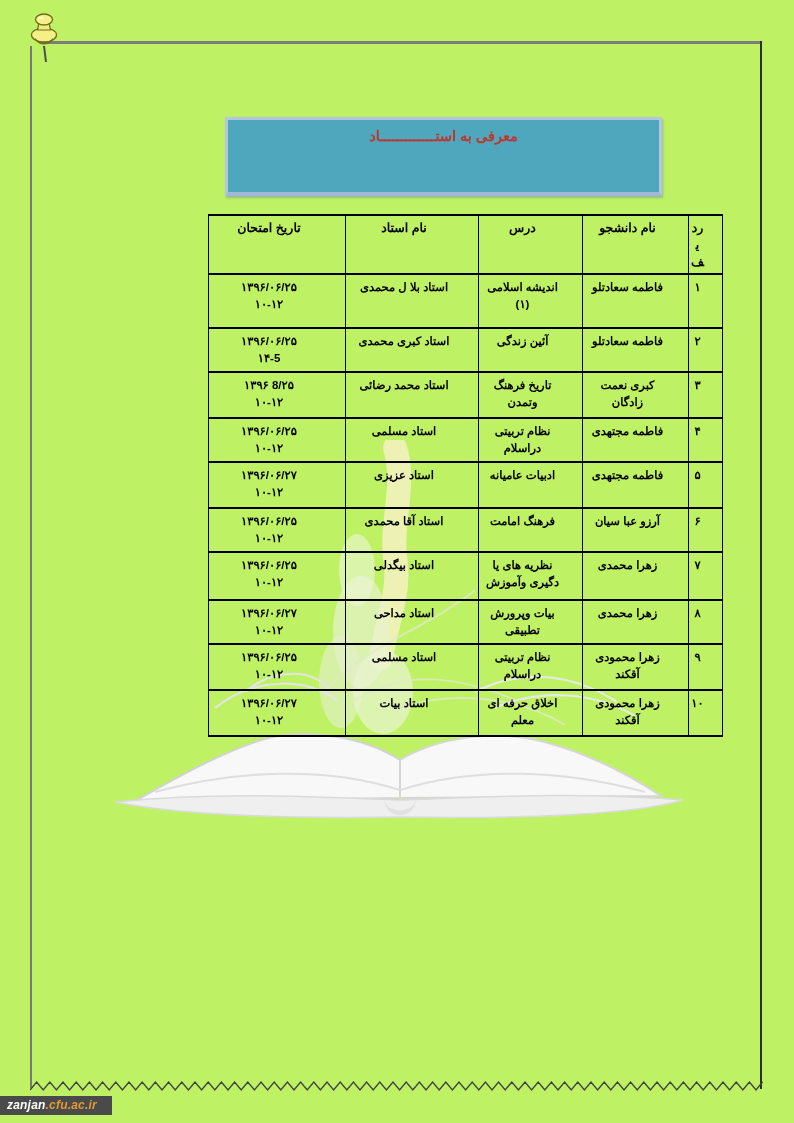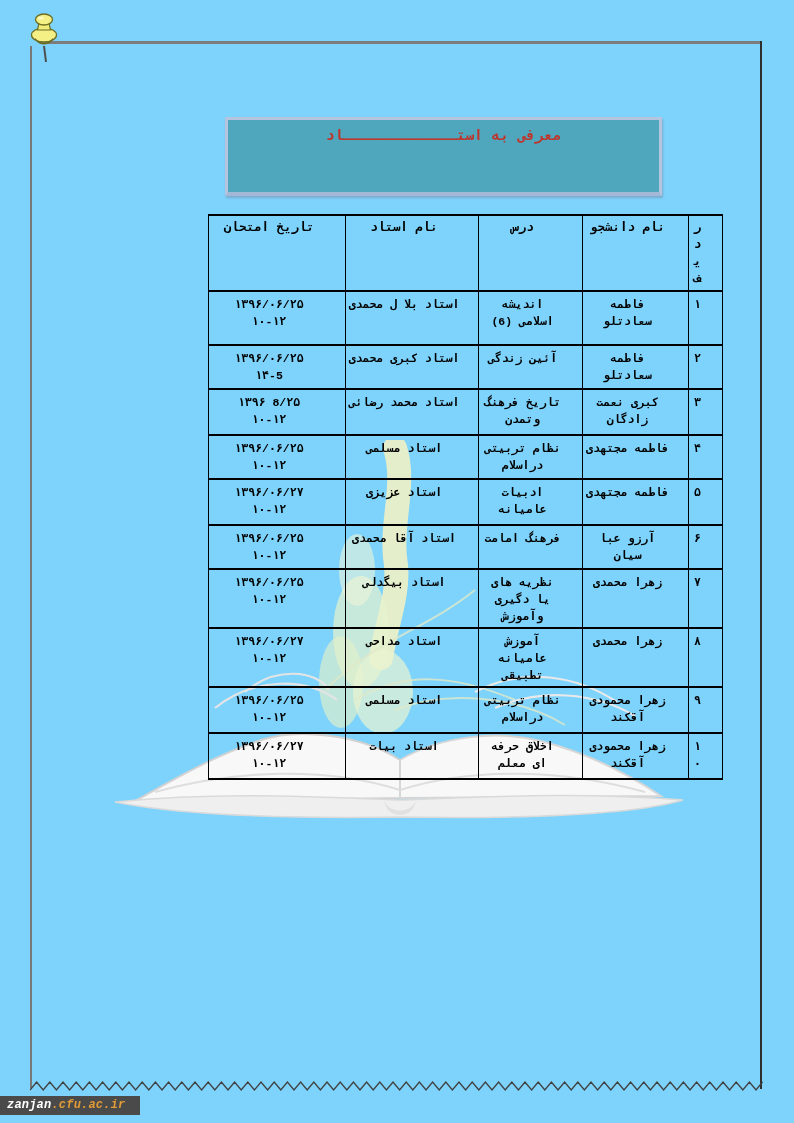--- a/index.html
+++ b/index.html
@@ -1,18 +1,18 @@
 <!DOCTYPE html>
 <html lang="fa"><head>
 <meta charset="utf-8">
 <style>
   html,body{margin:0;padding:0;background:#fff;}
   .page{
-    position:relative;width:794px;height:1123px;background:#7dd3fc;overflow:hidden;
-    font-family:Liberation Mono, monospace;
+    position:relative;width:794px;height:1123px;background:#bef264;overflow:hidden;
+    font-family:Liberation Sans, sans-serif;
   }
   
   .frame-top{position:absolute;left:40px;top:41px;width:722px;height:3px;background:#7c7c7c;}
   .frame-left{position:absolute;left:30px;top:46px;width:2px;height:1042px;background:#787878;}
   .frame-right{position:absolute;left:760px;top:41px;width:2px;height:1048px;background:#2e2e2e;}
   .zigzag{position:absolute;left:30px;top:1078px;width:733px;height:16px;}
   
   .pushpin{position:absolute;left:24px;top:12px;width:40px;height:58px;z-index:5;}
   
   .title-box{
@@ -110,21 +110,21 @@
         <th>درس</th>
         <th>نام استاد</th>
         <th>تاریخ امتحان</th>
       </tr>
     </thead>
     <tbody>
 
     <tr style="">
         <td>۱</td>
         <td>فاطمه سعادتلو</td>
-        <td>اندیشه اسلامی (6)</td>
+        <td>اندیشه اسلامی (۱)</td>
         <td>استاد بلا ل محمدی</td>
         <td>
           <span class="dt">۱۳۹۶/۰۶/۲۵</span>
           <span class="dt">۱۰-۱۲</span>
         </td>
       </tr>
         <tr style="">
         <td>۲</td>
         <td>فاطمه سعادتلو</td>
         <td>آئین زندگی</td>
@@ -180,21 +180,21 @@
         <td>نظریه های یا دگیری وآموزش</td>
         <td>استاد بیگدلی</td>
         <td>
           <span class="dt">۱۳۹۶/۰۶/۲۵</span>
           <span class="dt">۱۰-۱۲</span>
         </td>
       </tr>
         <tr style="">
         <td>۸</td>
         <td>زهرا محمدی</td>
-        <td>آموزش عامیانه تطبیقی</td>
+        <td>بیات وپرورش تطبیقی</td>
         <td>استاد مداحی</td>
         <td>
           <span class="dt">۱۳۹۶/۰۶/۲۷</span>
           <span class="dt">۱۰-۱۲</span>
         </td>
       </tr>
         <tr style="">
         <td>۹</td>
         <td>زهرا محمودی آقکند</td>
         <td>نظام تربیتی دراسلام</td>

